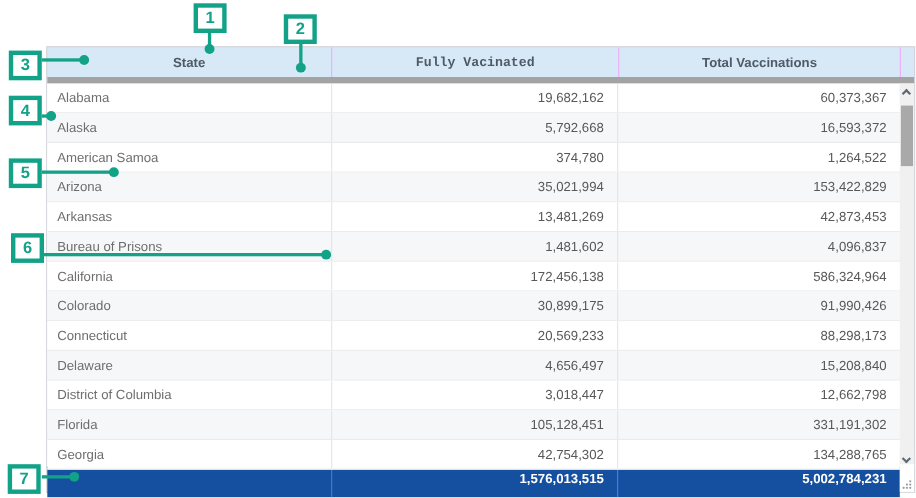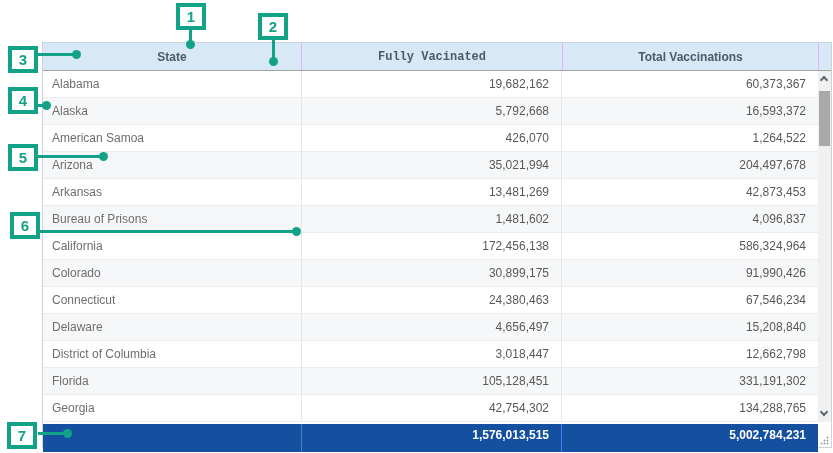--- a/index.html
+++ b/index.html
@@ -22,21 +22,21 @@
 
   .hdr{display:flex;height:28px;background:#f0abfc;}
   .hdr-cell{background:var(--header-bg);color:var(--header-text);font-size:12px;
     font-weight:bold;text-align:center;line-height:28px;
     overflow:hidden;white-space:nowrap;}
   .hc1{width:258px;}
   .hc2{width:260px;margin-left:1px;font-family:Liberation Mono, monospace;}
   .hc3{width:255px;margin-left:1px;}
   .hc4{width:12px;margin-left:1px;}
 
-  .viewport{position:relative;height:351px;border-top:1px solid #a3a3a3;margin-top:-1px;}
+  .viewport{position:relative;height:351px;border-top:6px solid #a3a3a3;margin-top:-1px;}
   .rows{width:775px;}
   .trow{display:flex;height:27px;border-bottom:1px solid #ebebeb;background:#fff;}
   .trow.alt{background:var(--stripe);}
   .cell{font-size:12px;line-height:26px;overflow:hidden;white-space:nowrap;}
   .cell.state{width:258px;color:var(--state-text);padding-left:9px;}
   .cell.num{color:var(--value-text);text-align:right;padding-right:12px;
     border-left:1px solid #e3e5e7;}
   .cell.num.c2{width:260px;padding-left:8px;}
   .cell.num.c3{width:257px;}
 
@@ -96,27 +96,27 @@
           <div class="cell num c2">19,682,162</div>
           <div class="cell num c3">60,373,367</div>
         </div>
         <div class="trow alt">
           <div class="cell state">Alaska</div>
           <div class="cell num c2">5,792,668</div>
           <div class="cell num c3">16,593,372</div>
         </div>
         <div class="trow">
           <div class="cell state">American Samoa</div>
-          <div class="cell num c2">426,070</div>
+          <div class="cell num c2">374,780</div>
           <div class="cell num c3">1,264,522</div>
         </div>
         <div class="trow alt">
           <div class="cell state">Arizona</div>
           <div class="cell num c2">35,021,994</div>
-          <div class="cell num c3">204,497,678</div>
+          <div class="cell num c3">153,422,829</div>
         </div>
         <div class="trow">
           <div class="cell state">Arkansas</div>
           <div class="cell num c2">13,481,269</div>
           <div class="cell num c3">42,873,453</div>
         </div>
         <div class="trow alt">
           <div class="cell state">Bureau of Prisons</div>
           <div class="cell num c2">1,481,602</div>
           <div class="cell num c3">4,096,837</div>
@@ -126,22 +126,22 @@
           <div class="cell num c2">172,456,138</div>
           <div class="cell num c3">586,324,964</div>
         </div>
         <div class="trow alt">
           <div class="cell state">Colorado</div>
           <div class="cell num c2">30,899,175</div>
           <div class="cell num c3">91,990,426</div>
         </div>
         <div class="trow">
           <div class="cell state">Connecticut</div>
-          <div class="cell num c2">24,380,463</div>
-          <div class="cell num c3">67,546,234</div>
+          <div class="cell num c2">20,569,233</div>
+          <div class="cell num c3">88,298,173</div>
         </div>
         <div class="trow alt">
           <div class="cell state">Delaware</div>
           <div class="cell num c2">4,656,497</div>
           <div class="cell num c3">15,208,840</div>
         </div>
         <div class="trow">
           <div class="cell state">District of Columbia</div>
           <div class="cell num c2">3,018,447</div>
           <div class="cell num c3">12,662,798</div>

